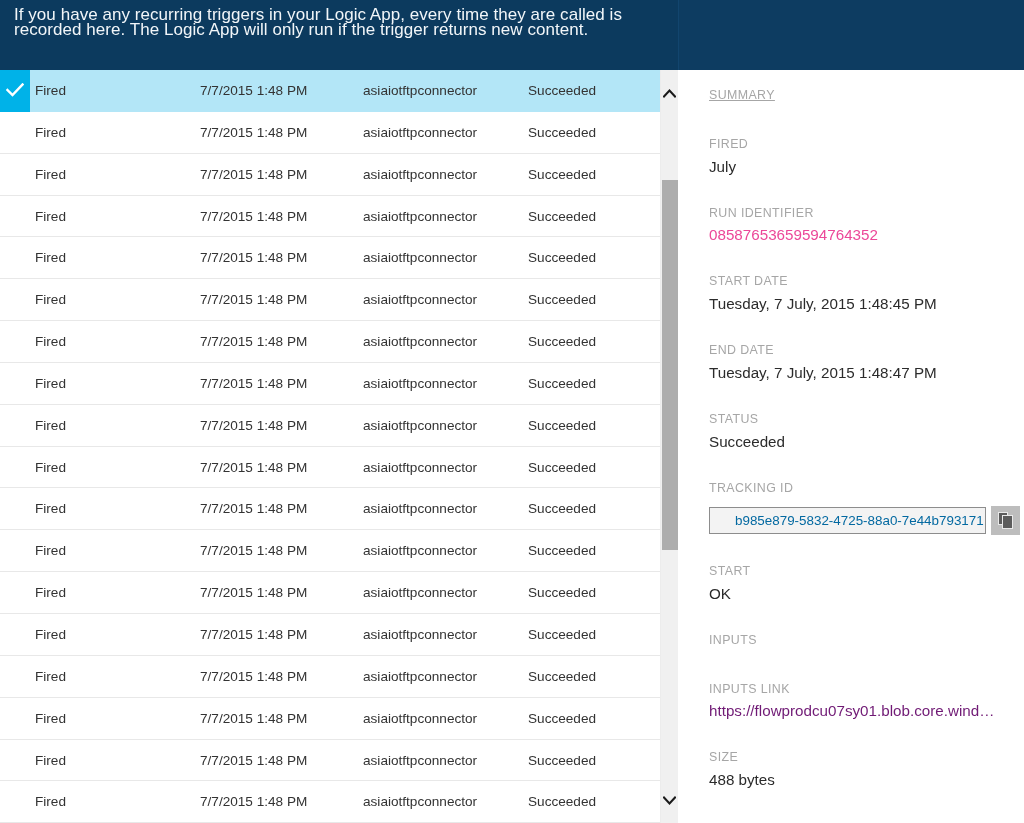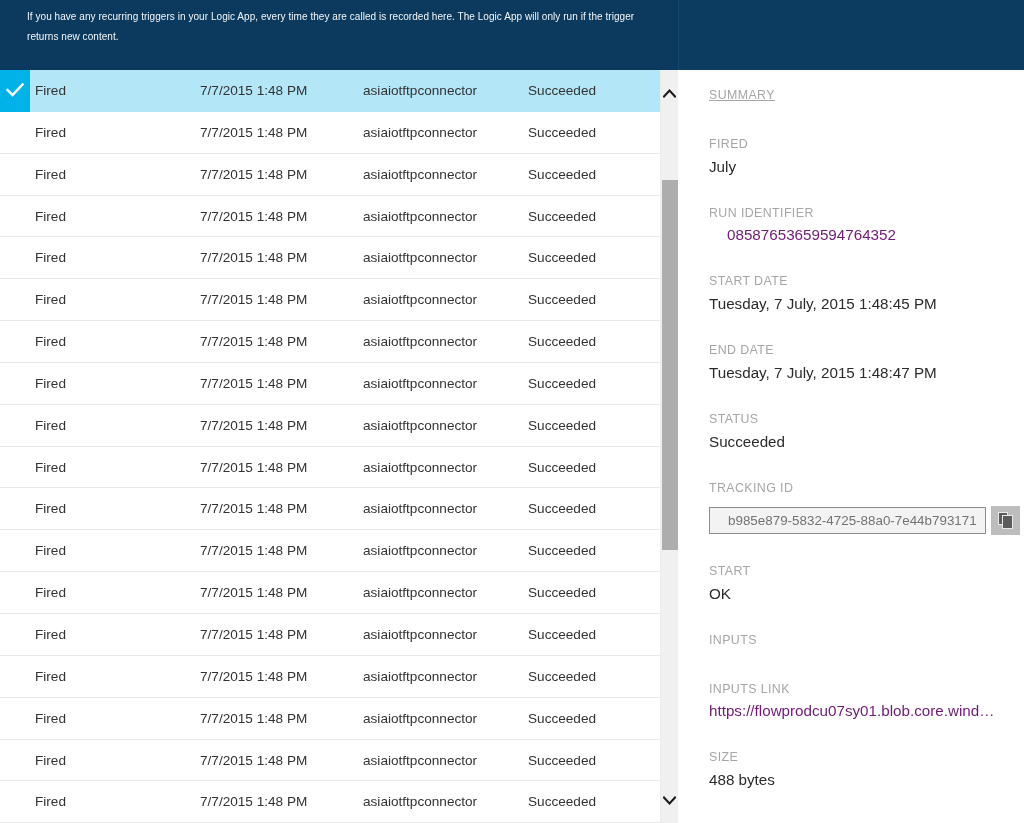--- a/index.html
+++ b/index.html
@@ -24,24 +24,24 @@
     position: absolute; left: 0; top: 0;
     width: 678px; height: 70px;
     background: #0c3a5e;
   }
   .banner-divider {
     position: absolute; left: 678px; top: 0;
     width: 1px; height: 70px;
     background: #12456e;
   }
   .banner-text {
-    position: absolute; left: 27px; top: 7px;
+    position: absolute; left: 14px; top: 7px;
     width: 616px;
-    font-size: 10px;
-    line-height: 20px;
+    font-size: 17px;
+    line-height: 15px;
     color: #f2f6f9;
     letter-spacing: 0.05px;
   }
 
   
   .table-pane {
     position: absolute; left: 0; top: 70px;
     width: 660px; height: 753px;
     background: #ffffff;
     overflow: hidden;
@@ -130,36 +130,35 @@
     letter-spacing: 0.4px;
     white-space: nowrap;
   }
   .d-value {
     position: absolute; left: 31px;
     font-size: 15.2px;
     color: #2b2b2b;
     white-space: nowrap;
   }
   .d-value.link {
-    color: #701a75;
-    margin-left: 18px;
+    color: #ec4899;
   }
   .d-value.link-blue {
     color: #701a75;
   }
 
   .tid-box {
     position: absolute; left: 31px; top: 437px;
     width: 277px; height: 27px;
     border: 1px solid #8d8d8d;
     background: #f3f3f3;
     font-size: 13.4px;
-    color: #737373;
+    color: #0369a1;
     line-height: 25px;
-    padding-left: 18px;
+    padding-left: 25px;
     white-space: nowrap;
     overflow: hidden;
   }
   .tid-copy {
     position: absolute; left: 313px; top: 436px;
     width: 29px; height: 29px;
     background: #bdbdbd;
     display: flex; align-items: center; justify-content: center;
   }
   .tid-copy svg { display: block; }

